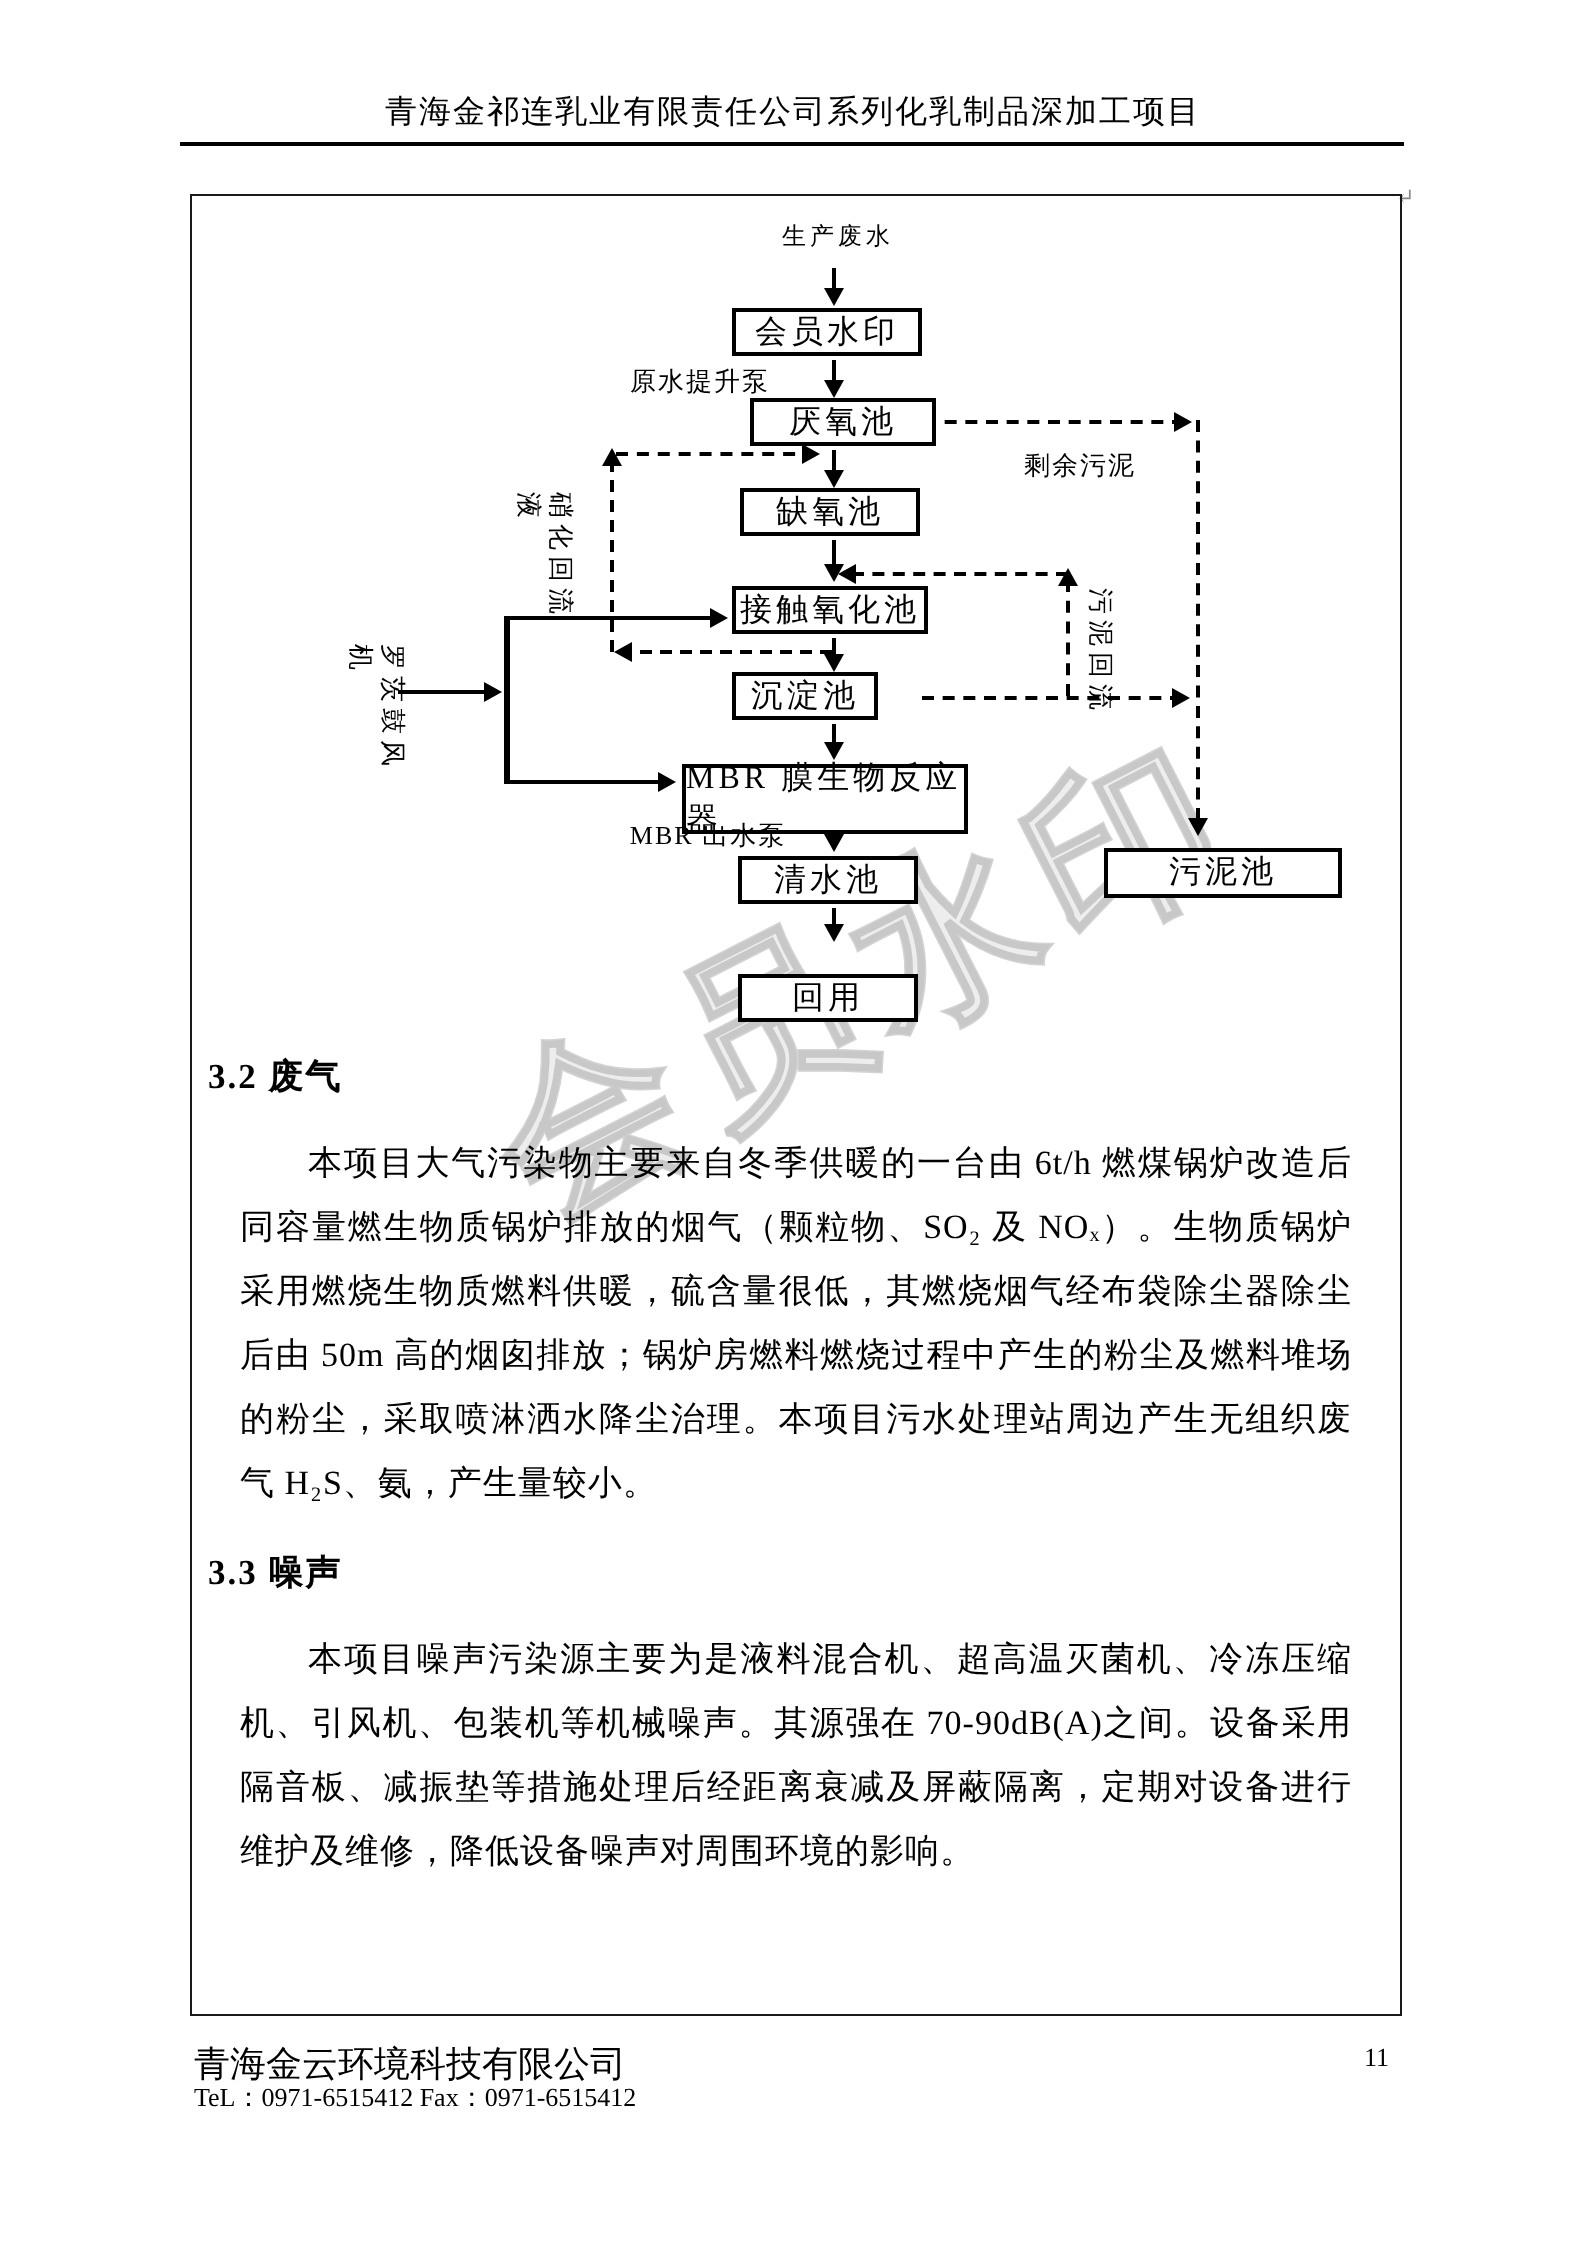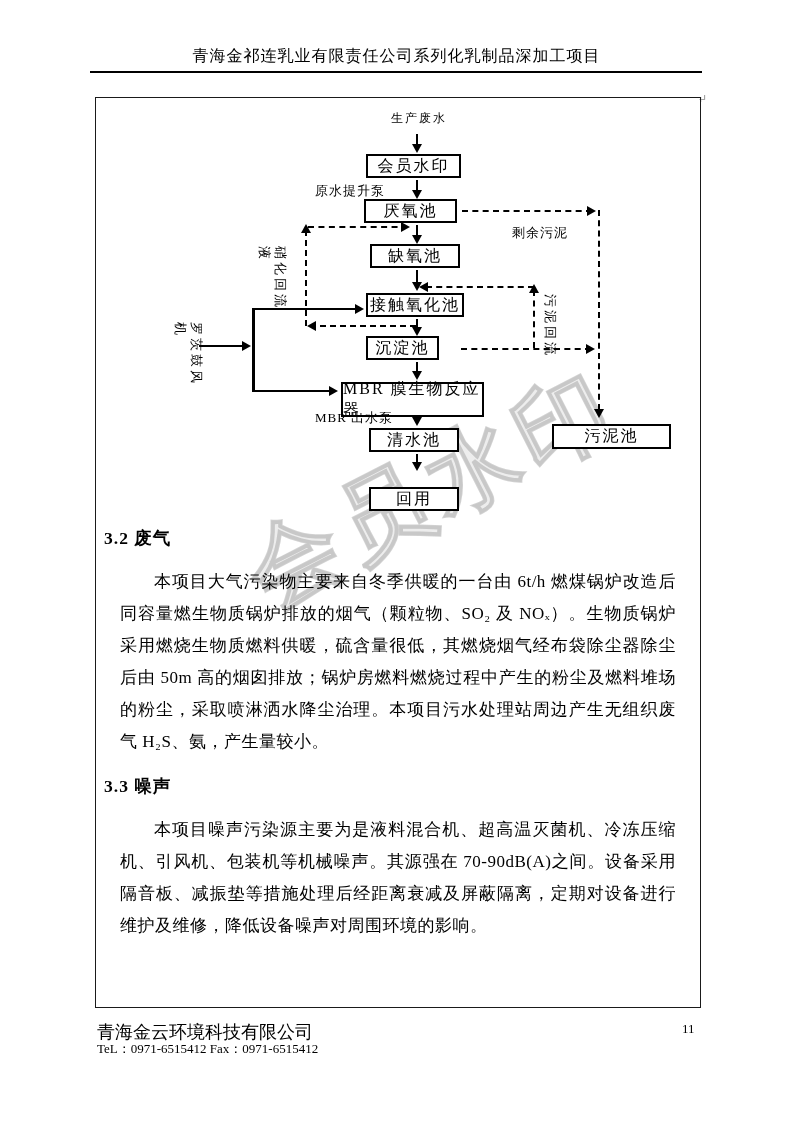--- a/index.html
+++ b/index.html
@@ -79,21 +79,21 @@
       <div class="flabel" style="left:275px; top:12px; width:80px;">生产废水</div>
       <div class="sl-v" style="left:312px; top:36px; height:13px;"></div>
       <div class="ah ah-down" style="left:308px; top:46px;"></div>
 
       <div class="fbox" style="left:262px; top:56px; width:95px; height:24px;">会员水印</div>
 
       <div class="sl-v" style="left:312px; top:82px; height:13px;"></div>
       <div class="ah ah-down" style="left:308px; top:92px;"></div>
       <div class="elabel" style="left:208px; top:84px; width:76px;">原水提升泵</div>
 
-      <div class="fbox" style="left:260px; top:101px; width:93px; height:24px;">厌氧池</div>
+      <div class="fbox" style="left:271px; top:101px; width:93px; height:24px;">厌氧池</div>
 
       <div class="dl-h" style="left:358px; top:112px; width:130px;"></div>
       <div class="ah ah-right" style="left:483px; top:108px;"></div>
       <div class="dl-v" style="left:494px; top:112px; height:200px;"></div>
       <div class="ah ah-down" style="left:490px; top:311px;"></div>
       <div class="elabel" style="left:398px; top:126px; width:76px;">剩余污泥</div>
 
       <div class="dl-h" style="left:204px; top:128px; width:100px;"></div>
       <div class="ah ah-right" style="left:297px; top:124px;"></div>
       <div class="ah ah-up" style="left:197px; top:126px;"></div>

